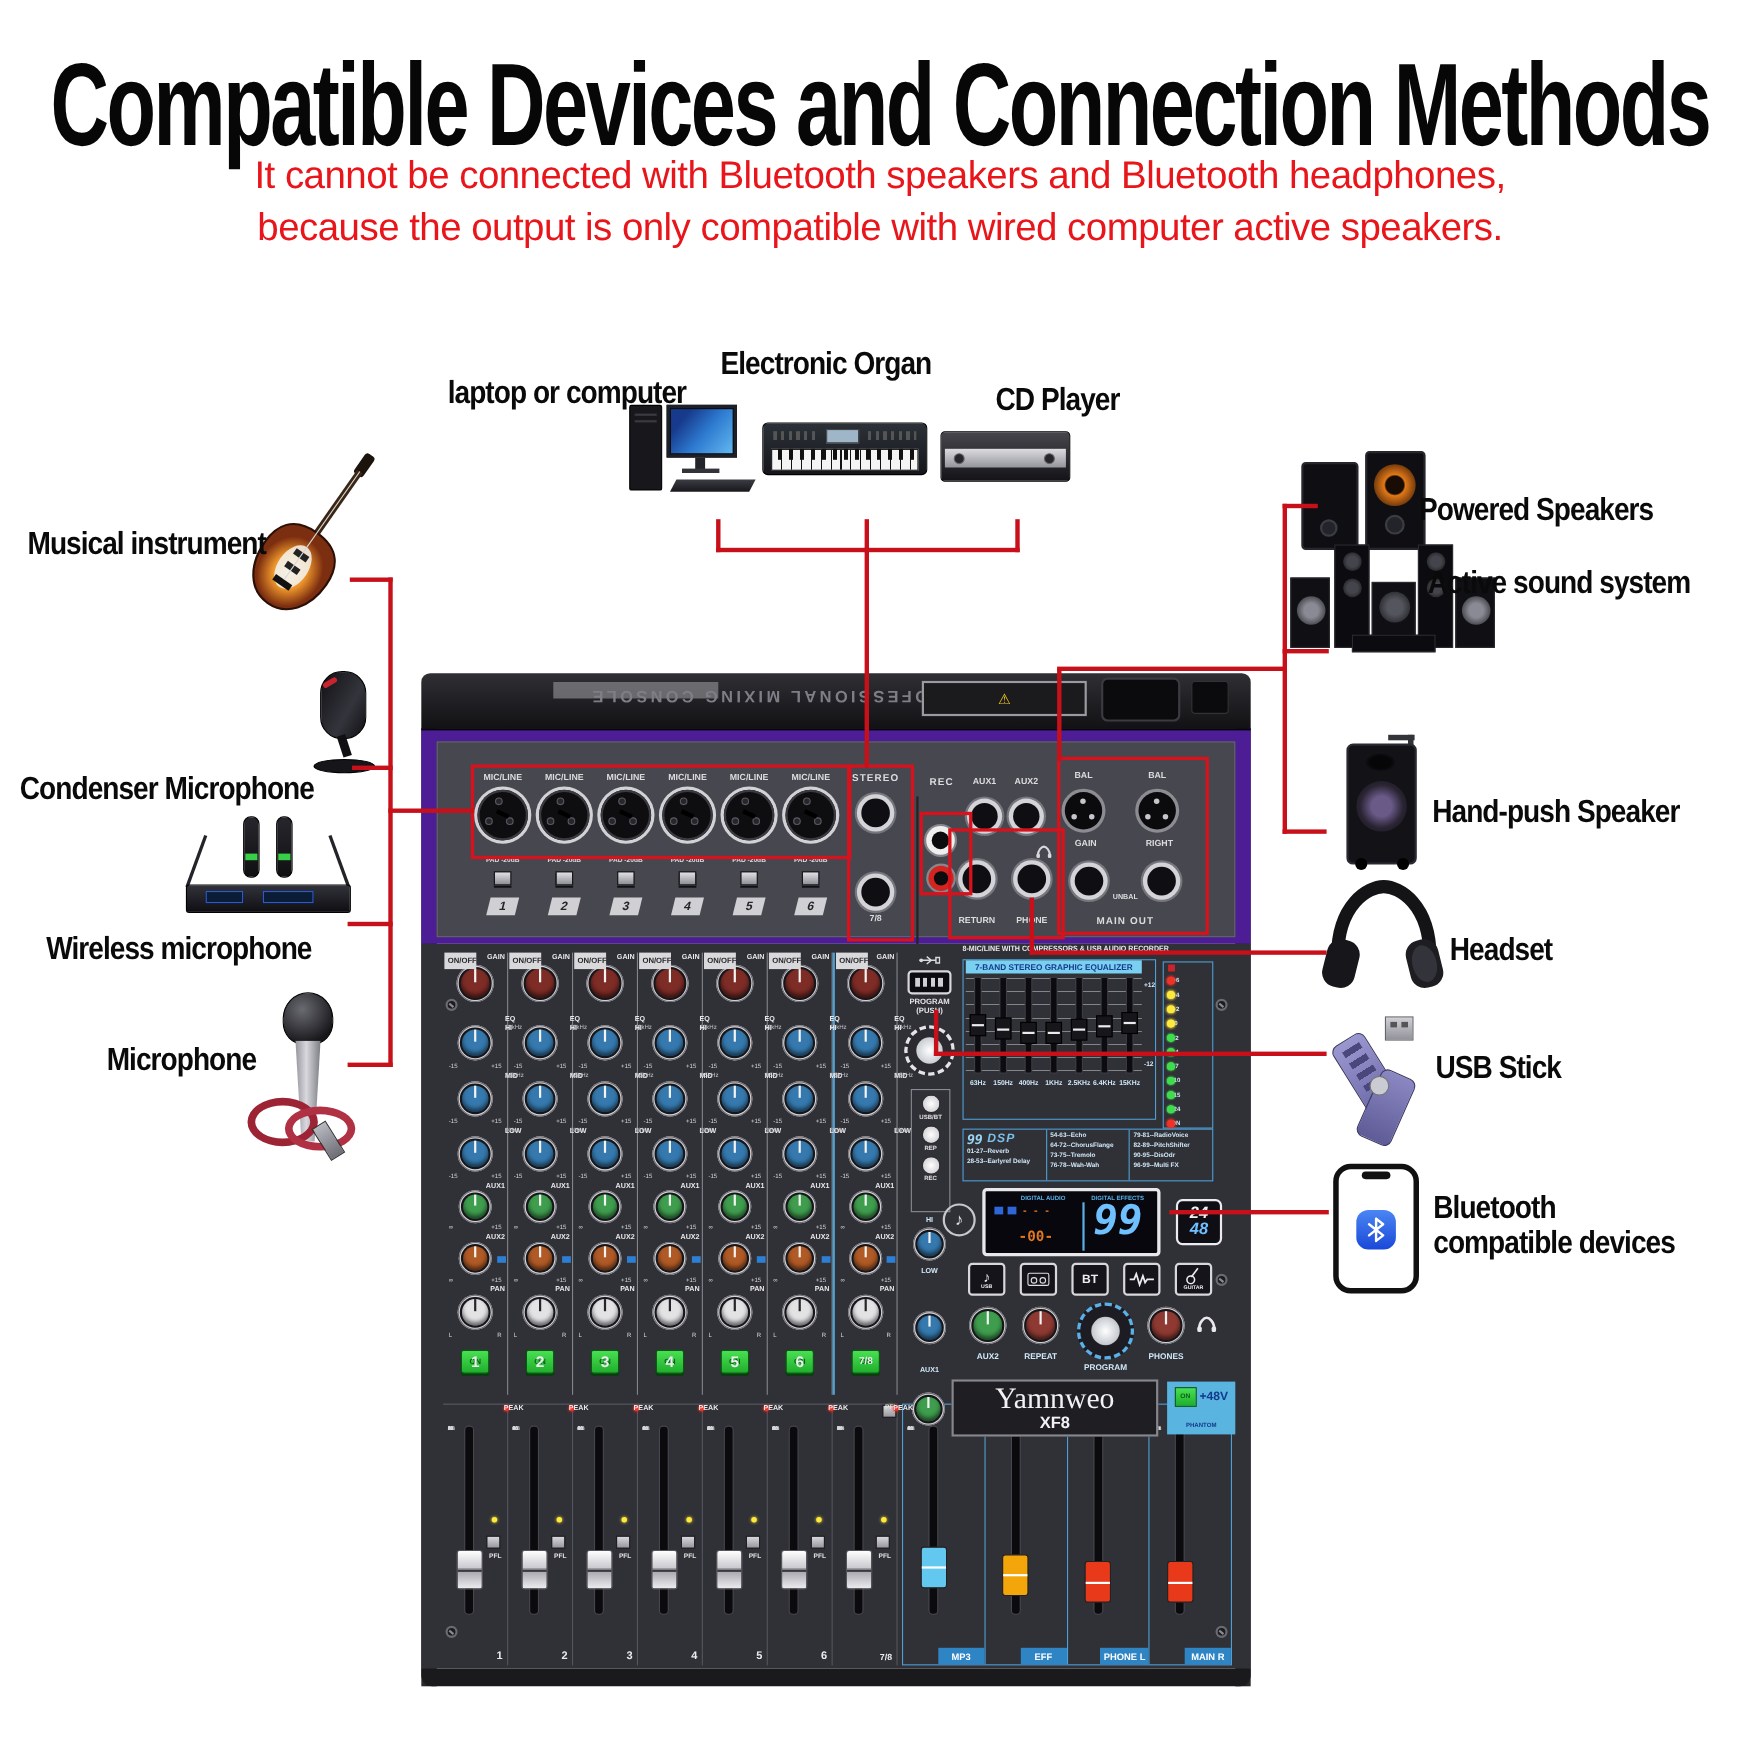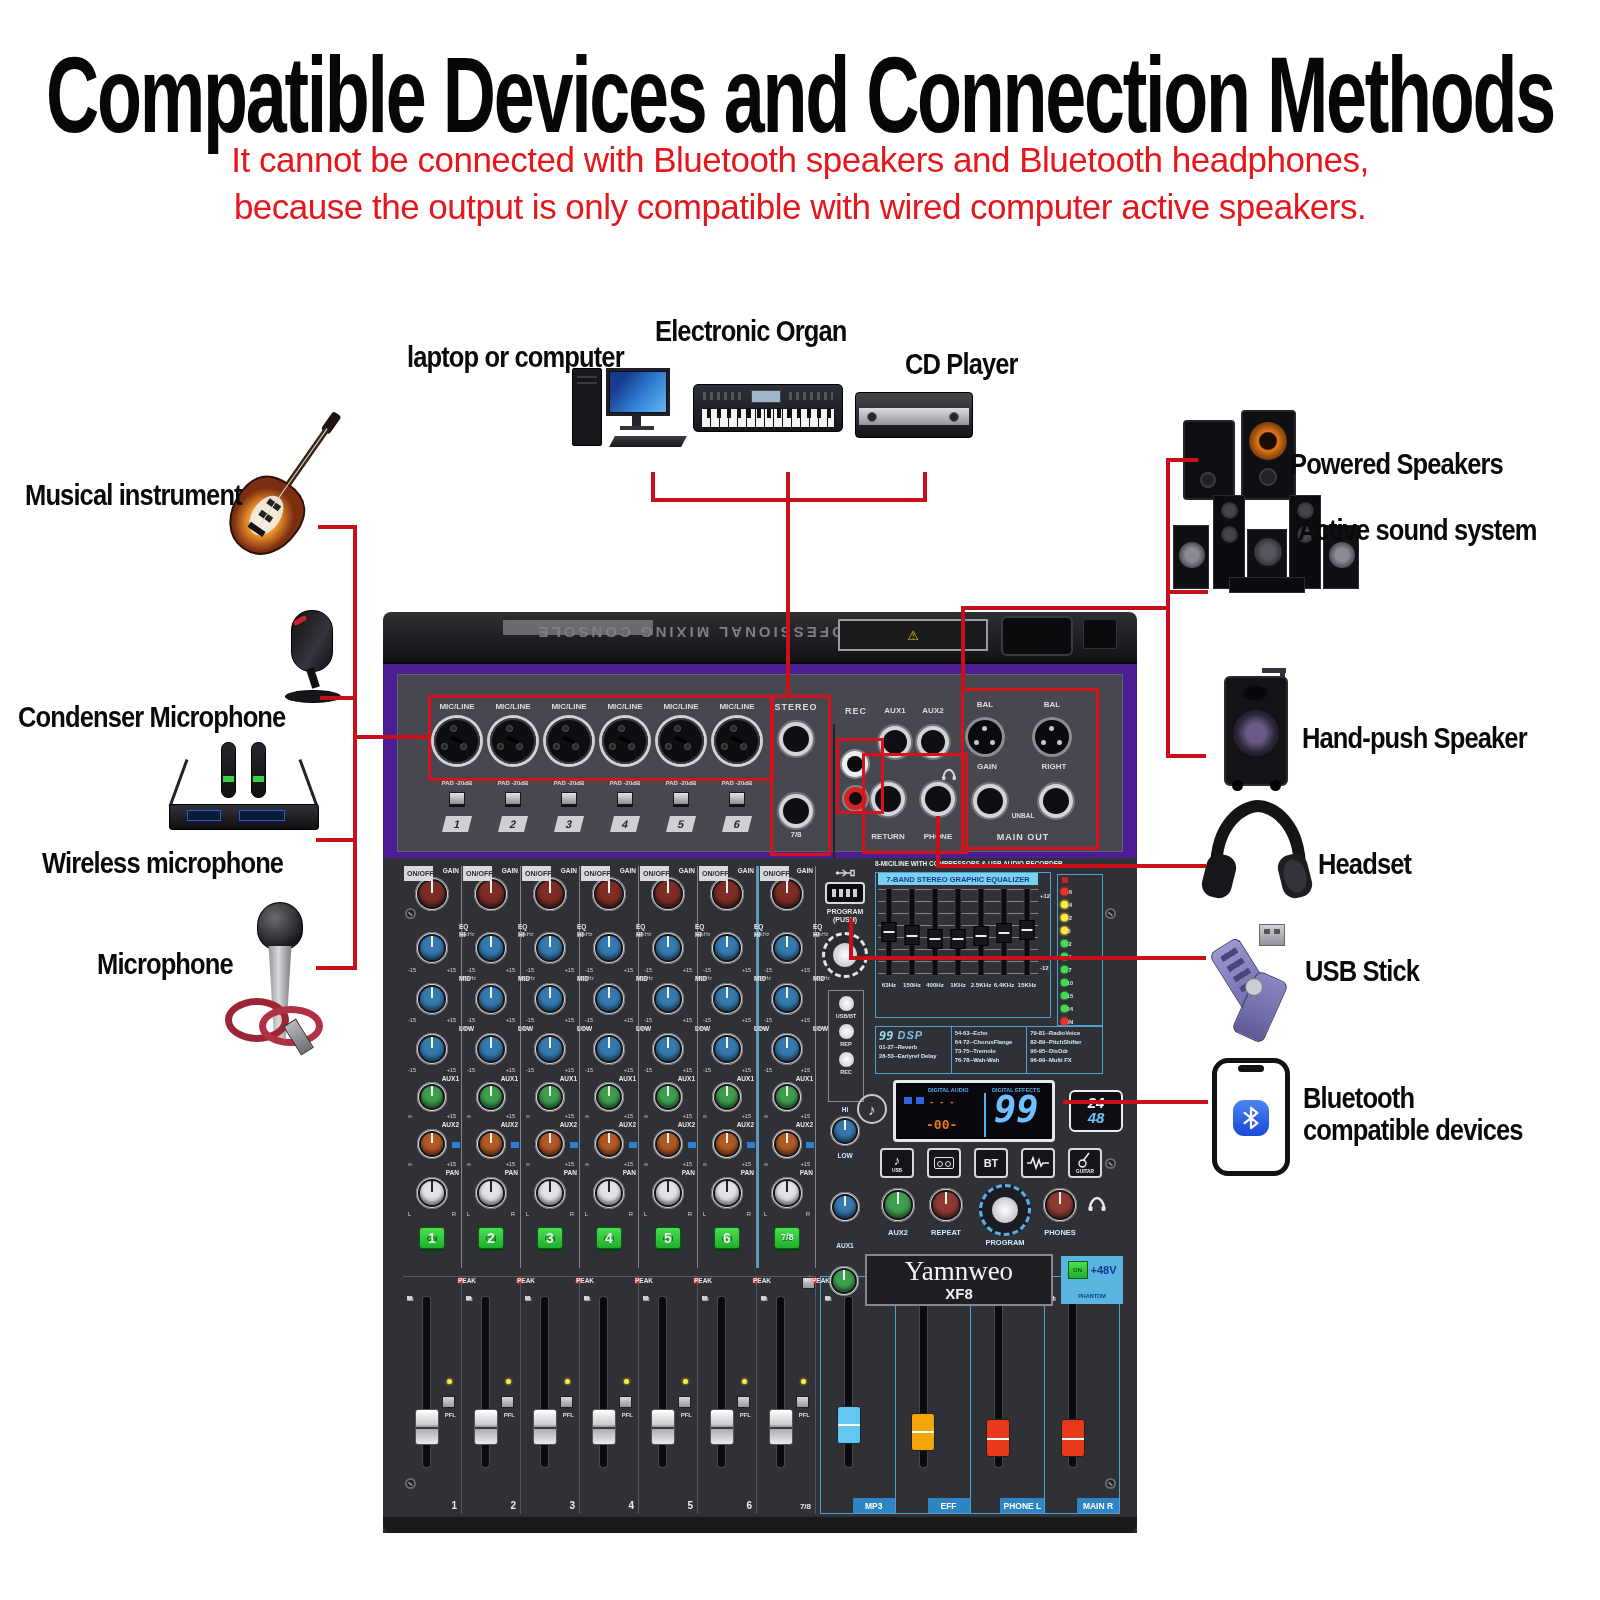--- a/index.html
+++ b/index.html
@@ -178,21 +178,21 @@
         border-radius:4px;}
   .disp .dal{left:32px;top:4px;font-size:5.5px;color:#58b0e8;font-weight:700;}
   .disp .del{left:96px;top:4px;font-size:5.5px;color:#58b0e8;font-weight:700;}
   .disp .sq1{left:8px;top:14px;width:8px;height:7px;background:#2e66d8;}
   .disp .sq2{left:20px;top:14px;width:8px;height:7px;background:#2e66d8;}
   .disp .dash{left:34px;top:13px;font-size:10px;color:#e07820;letter-spacing:2px;font-weight:700;}
   .disp .segv{left:30px;top:34px;font-size:13px;color:#e07820;font-family:"DejaVu Sans Mono",monospace;font-weight:700;}
   .disp .vr{left:88px;top:10px;width:2px;height:44px;background:#58b0e8;}
   .disp .fxv{left:98px;top:8px;font-size:37px;font-weight:700;font-style:italic;color:#6ec0ff;
              font-family:"DejaVu Sans Mono",monospace;line-height:1;}
-  .badge{left:686px;top:232px;width:54px;height:42px;background:#0e0e14;border:2px solid #ececf0;
+  .badge{left:686px;top:232px;width:42px;height:42px;background:#0e0e14;border:2px solid #ececf0;
          border-radius:6px;text-align:center;font-style:italic;font-weight:700;line-height:1;}
   .badge b{position:relative;display:block;font-size:15px;color:#f2f2f4;margin-top:3px;}
   .badge i{position:relative;display:block;font-size:15px;color:#6ec0ff;}
   .iconrow{left:497px;top:290px;width:224px;height:32px;display:flex;gap:13px;position:absolute;}
   .ibtn{position:relative;width:34px;height:30px;flex:none;border:2px solid #d8d8da;border-radius:4px;
         background:#14141a;color:#ececf0;display:flex;flex-direction:column;align-items:center;justify-content:center;}
   .ibtn .glyph{position:relative;font-size:13px;line-height:1;}
   .ibtn .sub{position:relative;font-size:4.8px;font-weight:700;margin-top:1px;}
   .cassette{position:relative;width:20px;height:12px;border:1.5px solid #e0e0e2;border-radius:2px;}
   .cassette::before,.cassette::after{content:"";position:absolute;top:3px;width:4px;height:4px;

